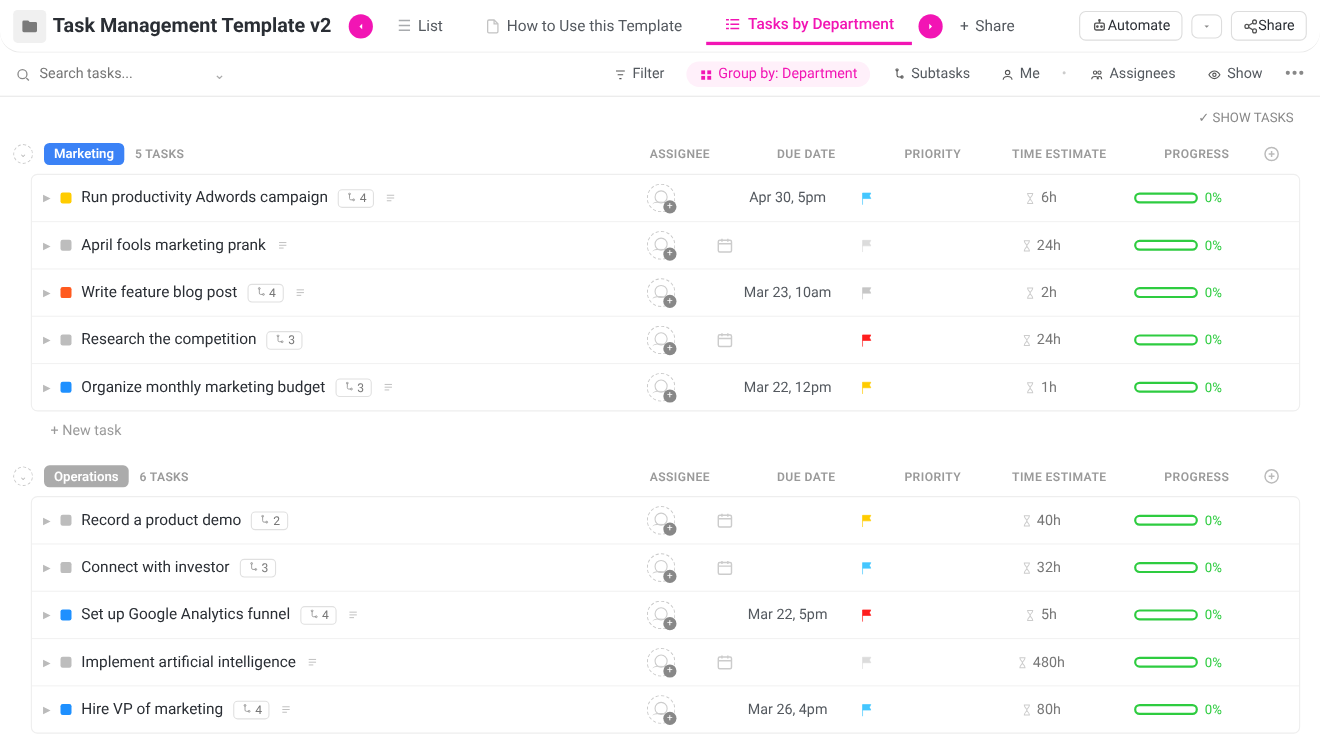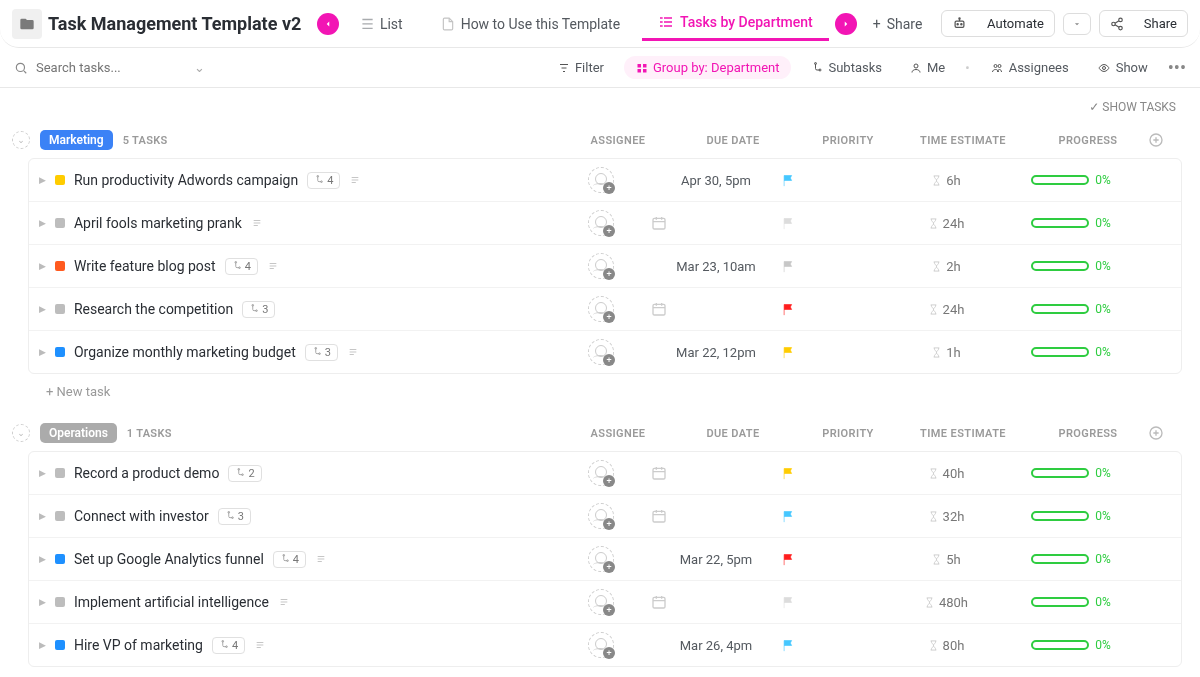--- a/index.html
+++ b/index.html
@@ -6,21 +6,21 @@
 body { background:#fff; font-size:13px; color:#2a2e34; width:1200px; }
 .topbar { display:flex; align-items:center; padding:6px 12px; border-bottom:1px solid #e8e8e8; gap:6px;border-radius:19px; }
 .folder-btn { background:#f0f0f0; border-radius:4px; width:30px; height:30px; display:flex; align-items:center; justify-content:center; cursor:pointer; }
 .page-title { font-size:18px; font-weight:700; margin-right:10px; }
 .nav-arrow { width:22px; height:22px; border-radius:50%; background:#f215b4; display:flex; align-items:center; justify-content:center; cursor:pointer; }
 .tab { display:flex; align-items:center; gap:6px; padding:8px 16px; cursor:pointer; color:#54595f; font-size:14px; }
 .tab.active { color:#f215b4; border-bottom:3px solid #f215b4; font-weight:500; }
 .tab-icon { opacity:.5; }
 .tab.active .tab-icon { opacity:1; color:#f215b4; }
 .toolbar-right { margin-left:auto; display:flex; align-items:center; gap:8px; }
-.btn-outline { border:1px solid #ddd; border-radius:6px; padding:5px 10px; display:flex; align-items:center; gap:20px; cursor:pointer; font-size:13px; color:#2a2e34; }
+.btn-outline { border:1px solid #ddd; border-radius:6px; padding:5px 10px; display:flex; align-items:center; gap:0; cursor:pointer; font-size:13px; color:#2a2e34; }
 .chev-sep { border:1px solid #ddd; border-radius:6px; padding:5px 8px; cursor:pointer; }
 
 .toolbar { display:flex; align-items:center; padding:8px 14px; border-bottom:1px solid #e8e8e8; gap:12px; }
 .search-wrap { display:flex; align-items:center; gap:8px; flex:0 0 220px; }
 .search-input { border:none; outline:none; font-size:13px; color:#888; width:150px; }
 .chev-down { color:#aaa; cursor:pointer; }
 .toolbar-spacer { flex:1; }
 .tbtn { display:flex; align-items:center; gap:5px; cursor:pointer; color:#54595f; font-size:13px; padding:4px 8px; }
 .tbtn.groupby { background:#fff0fa; color:#f215b4; border-radius:14px; padding:4px 12px; }
 .dots { color:#888; font-size:18px; cursor:pointer; }
@@ -431,21 +431,21 @@
           </div>
       <div class="add-cell"></div>
     </div>
       </div>
   <div class="new-task">+ New task</div>
   </div>
     <div class="group">
   <div class="group-header">
     <div class="collapse-circle">⌄</div>
     <div class="group-badge operations">Operations</div>
-    <div class="task-count">1 TASKS</div>
+    <div class="task-count">6 TASKS</div>
     <div class="colhead">
       <div class="col assignee">ASSIGNEE</div>
       <div class="col due">DUE DATE</div>
       <div class="col priority">PRIORITY</div>
       <div class="col time">TIME ESTIMATE</div>
       <div class="col progress">PROGRESS</div>
       <div class="col add">
             <svg width="16" height="16" viewBox="0 0 24 24" fill="none" stroke="#bbb" stroke-width="2">
               <circle cx="12" cy="12" r="9"></circle>
               <path d="M12 8v8M8 12h8"></path>

